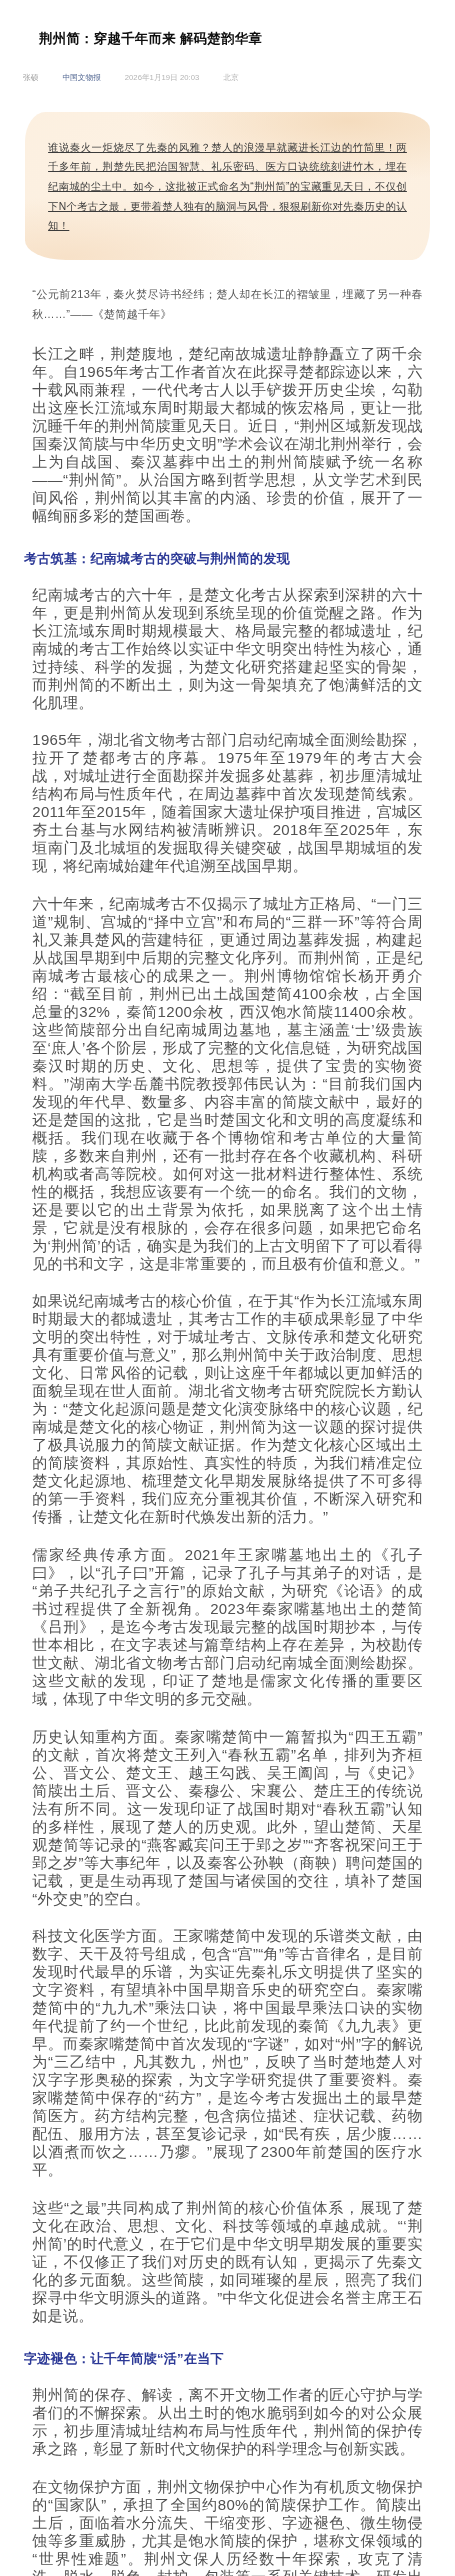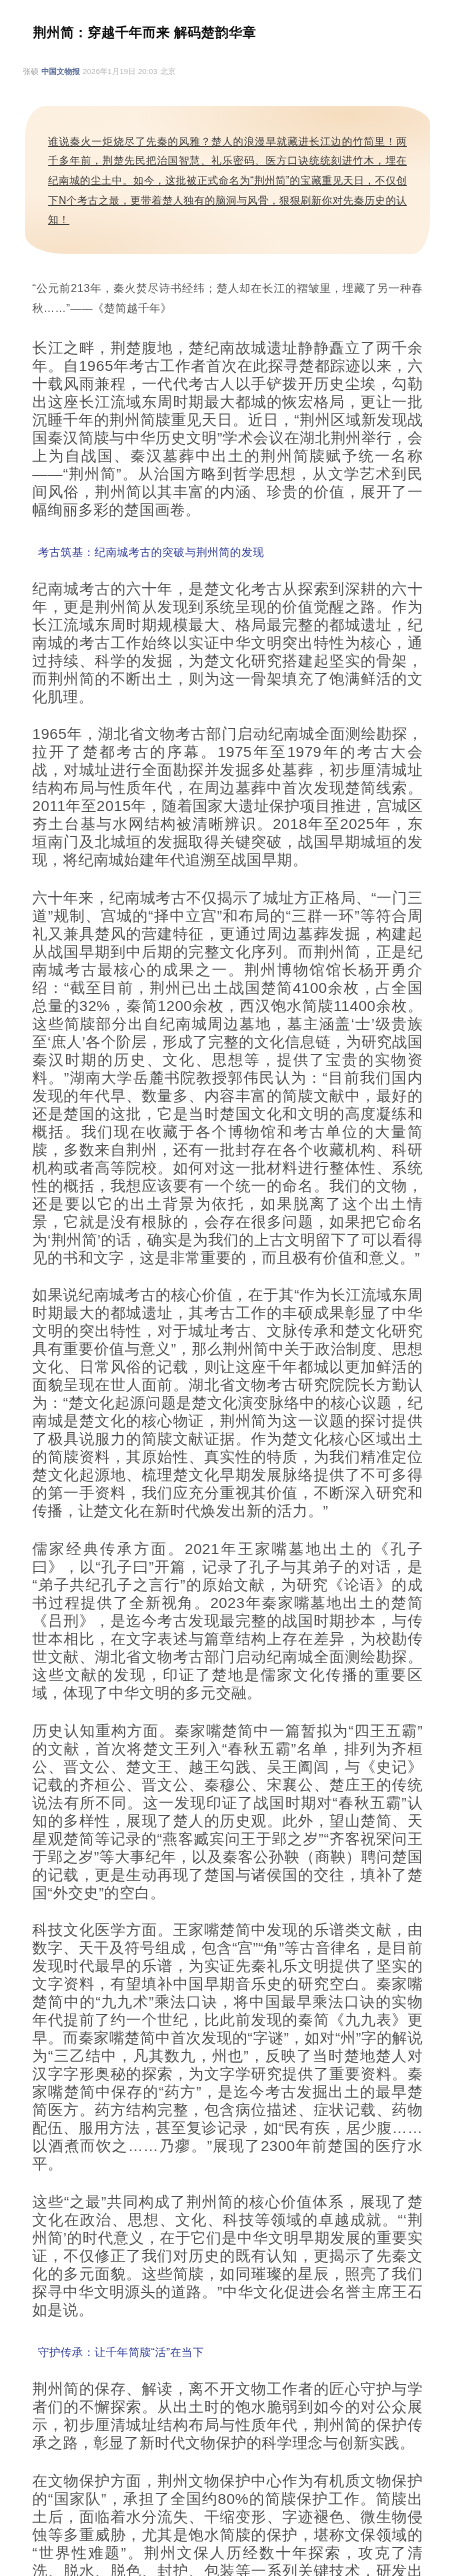--- a/index.html
+++ b/index.html
@@ -1,34 +1,34 @@
 <!DOCTYPE html>
 <html lang="zh" style="font-size:8.2px"><head>
 <meta charset="utf-8">
 <style>
   html,body{margin:0;padding:0;background:#ffffff;}
   body{width:455px;font-family:"Liberation Sans","DejaVu Sans",sans-serif;color:#4d4d4d;-webkit-font-smoothing:antialiased;}
   .page{padding:13.4px 23px 17.5px;box-sizing:border-box;}
 
-  .title{margin:10px;font-size:13.4px;line-height:1.45;color:#0f0f0f;font-weight:700;letter-spacing:0.3px;}
-  .byline{margin:24px 0 0;font-size:7.7px;color:#b5b5b5;display:flex;gap:3px;align-items:flex-start;}
+  .title{margin:16px;font-size:13.4px;line-height:1.45;color:#0f0f0f;font-weight:700;letter-spacing:0.3px;}
+  .byline{margin:24px 0 0;font-size:7.7px;color:#b5b5b5;display:flex;gap:24px;align-items:flex-start;}
   .byline .author{color:#9a9a9a;}
-  .byline .account{color:#576b95;font-weight:700;text-decoration:none;cursor:pointer;}
+  .byline .account{color:#576b95;font-weight:400;text-decoration:none;cursor:pointer;}
 
   .highlight{margin:29px 2.1px 0;padding:26px 23px 24px;
     border-radius:20.6px 36px 17.5px 41px / 30px 17.5px 36px 19.6px;
     background:
       radial-gradient(95% 75% at 80% 6%, #f5dcbe 0%, rgba(245,220,190,0) 55%),
       radial-gradient(85% 65% at 10% 98%, #f7e1c8 0%, rgba(247,225,200,0) 62%),
       radial-gradient(130% 130% at 50% 40%, #fdf2e4 0%, #fbeddc 100%);}
   .highlight p{margin:0;font-size:10.3px;line-height:19.6px;color:#3c3c3c;text-align:justify;letter-spacing:0.3px;text-decoration:underline;}
 
   .quote{margin:24px 9.3px 0;font-size:11px;line-height:20.6px;color:#565656;text-align:justify;letter-spacing:0.3px;}
   .para{margin:19.6px 9.3px 0;font-size:15px;line-height:18px;color:#515151;text-align:justify;letter-spacing:0.3px;}
-  .sec-heading{margin:26px 15px 0;font-size:11px;line-height:15.5px;color:#2b3896;font-weight:400;letter-spacing:0.3px;}
+  .sec-heading{margin:26px 1px 0;font-size:13px;line-height:15.5px;color:#2b3896;font-weight:700;letter-spacing:0.3px;}
 
   .figure{margin:29px 0 0;text-align:center;}
 </style>
 </head>
 <body>
 
 <div class="page">
 
   <h1 class="title">荆州简：穿越千年而来 解码楚韵华章</h1>
 
@@ -47,25 +47,25 @@
 
   <p class="para">长江之畔，荆楚腹地，楚纪南故城遗址静静矗立了两千余年。自1965年考古工作者首次在此探寻楚都踪迹以来，六十载风雨兼程，一代代考古人以手铲拨开历史尘埃，勾勒出这座长江流域东周时期最大都城的恢宏格局，更让一批沉睡千年的荆州简牍重见天日。近日，“荆州区域新发现战国秦汉简牍与中华历史文明”学术会议在湖北荆州举行，会上为自战国、秦汉墓葬中出土的荆州简牍赋予统一名称——“荆州简”。从治国方略到哲学思想，从文学艺术到民间风俗，荆州简以其丰富的内涵、珍贵的价值，展开了一幅绚丽多彩的楚国画卷。</p>
 
   <h2 class="sec-heading">考古筑基：纪南城考古的突破与荆州简的发现</h2>
   <p class="para">纪南城考古的六十年，是楚文化考古从探索到深耕的六十年，更是荆州简从发现到系统呈现的价值觉醒之路。作为长江流域东周时期规模最大、格局最完整的都城遗址，纪南城的考古工作始终以实证中华文明突出特性为核心，通过持续、科学的发掘，为楚文化研究搭建起坚实的骨架，而荆州简的不断出土，则为这一骨架填充了饱满鲜活的文化肌理。</p>
   <p class="para">1965年，湖北省文物考古部门启动纪南城全面测绘勘探，拉开了楚都考古的序幕。1975年至1979年的考古大会战，对城址进行全面勘探并发掘多处墓葬，初步厘清城址结构布局与性质年代，在周边墓葬中首次发现楚简线索。2011年至2015年，随着国家大遗址保护项目推进，宫城区夯土台基与水网结构被清晰辨识。2018年至2025年，东垣南门及北城垣的发掘取得关键突破，战国早期城垣的发现，将纪南城始建年代追溯至战国早期。</p>
   <p class="para">六十年来，纪南城考古不仅揭示了城址方正格局、“一门三道”规制、宫城的“择中立宫”和布局的“三群一环”等符合周礼又兼具楚风的营建特征，更通过周边墓葬发掘，构建起从战国早期到中后期的完整文化序列。而荆州简，正是纪南城考古最核心的成果之一。荆州博物馆馆长杨开勇介绍：“截至目前，荆州已出土战国楚简4100余枚，占全国总量的32%，秦简1200余枚，西汉饱水简牍11400余枚。这些简牍部分出自纪南城周边墓地，墓主涵盖‘士’级贵族至‘庶人’各个阶层，形成了完整的文化信息链，为研究战国秦汉时期的历史、文化、思想等，提供了宝贵的实物资料。”湖南大学岳麓书院教授郭伟民认为：“目前我们国内发现的年代早、数量多、内容丰富的简牍文献中，最好的还是楚国的这批，它是当时楚国文化和文明的高度凝练和概括。我们现在收藏于各个博物馆和考古单位的大量简牍，多数来自荆州，还有一批封存在各个收藏机构、科研机构或者高等院校。如何对这一批材料进行整体性、系统性的概括，我想应该要有一个统一的命名。我们的文物，还是要以它的出土背景为依托，如果脱离了这个出土情景，它就是没有根脉的，会存在很多问题，如果把它命名为‘荆州简’的话，确实是为我们的上古文明留下了可以看得见的书和文字，这是非常重要的，而且极有价值和意义。”</p>
   <p class="para">如果说纪南城考古的核心价值，在于其“作为长江流域东周时期最大的都城遗址，其考古工作的丰硕成果彰显了中华文明的突出特性，对于城址考古、文脉传承和楚文化研究具有重要价值与意义”，那么荆州简中关于政治制度、思想文化、日常风俗的记载，则让这座千年都城以更加鲜活的面貌呈现在世人面前。湖北省文物考古研究院院长方勤认为：“楚文化起源问题是楚文化演变脉络中的核心议题，纪南城是楚文化的核心物证，荆州简为这一议题的探讨提供了极具说服力的简牍文献证据。作为楚文化核心区域出土的简牍资料，其原始性、真实性的特质，为我们精准定位楚文化起源地、梳理楚文化早期发展脉络提供了不可多得的第一手资料，我们应充分重视其价值，不断深入研究和传播，让楚文化在新时代焕发出新的活力。”</p>
 
   <p class="para">儒家经典传承方面。2021年王家嘴墓地出土的《孔子曰》，以“孔子曰”开篇，记录了孔子与其弟子的对话，是“弟子共纪孔子之言行”的原始文献，为研究《论语》的成书过程提供了全新视角。2023年秦家嘴墓地出土的楚简《吕刑》，是迄今考古发现最完整的战国时期抄本，与传世本相比，在文字表述与篇章结构上存在差异，为校勘传世文献、湖北省文物考古部门启动纪南城全面测绘勘探。这些文献的发现，印证了楚地是儒家文化传播的重要区域，体现了中华文明的多元交融。</p>
-  <p class="para">历史认知重构方面。秦家嘴楚简中一篇暂拟为“四王五霸”的文献，首次将楚文王列入“春秋五霸”名单，排列为齐桓公、晋文公、楚文王、越王勾践、吴王阖闾，与《史记》记载的齐桓公、晋文公、秦穆公、宋襄公、楚庄王的传统说法有所不同。这一发现印证了战国时期对“春秋五霸”认知的多样性，展现了楚人的历史观。此外，望山楚简、天星观楚简等记录的“燕客臧宾问王于郢之岁”“齐客祝罙问王于郢之岁”等大事纪年，以及秦客公孙鞅（商鞅）聘问楚国的记载，更是生动再现了楚国与诸侯国的交往，填补了楚国“外交史”的空白。</p>
+  <p class="para">历史认知重构方面。秦家嘴楚简中一篇暂拟为“四王五霸”的文献，首次将楚文王列入“春秋五霸”名单，排列为齐桓公、晋文公、楚文王、越王勾践、吴王阖闾，与《史记》简牍出土后、晋文公、秦穆公、宋襄公、楚庄王的传统说法有所不同。这一发现印证了战国时期对“春秋五霸”认知的多样性，展现了楚人的历史观。此外，望山楚简、天星观楚简等记录的“燕客臧宾问王于郢之岁”“齐客祝罙问王于郢之岁”等大事纪年，以及秦客公孙鞅（商鞅）聘问楚国的记载，更是生动再现了楚国与诸侯国的交往，填补了楚国“外交史”的空白。</p>
   <p class="para">科技文化医学方面。王家嘴楚简中发现的乐谱类文献，由数字、天干及符号组成，包含“宫”“角”等古音律名，是目前发现时代最早的乐谱，为实证先秦礼乐文明提供了坚实的文字资料，有望填补中国早期音乐史的研究空白。秦家嘴楚简中的“九九术”乘法口诀，将中国最早乘法口诀的实物年代提前了约一个世纪，比此前发现的秦简《九九表》更早。而秦家嘴楚简中首次发现的“字谜”，如对“州”字的解说为“三乙结中，凡其数九，州也”，反映了当时楚地楚人对汉字字形奥秘的探索，为文字学研究提供了重要资料。秦家嘴楚简中保存的“药方”，是迄今考古发掘出土的最早楚简医方。药方结构完整，包含病位描述、症状记载、药物配伍、服用方法，甚至复诊记录，如“民有疾，居少腹……以酒煮而饮之……乃瘳。”展现了2300年前楚国的医疗水平。</p>
   <p class="para">这些“之最”共同构成了荆州简的核心价值体系，展现了楚文化在政治、思想、文化、科技等领域的卓越成就。“‘荆州简’的时代意义，在于它们是中华文明早期发展的重要实证，不仅修正了我们对历史的既有认知，更揭示了先秦文化的多元面貌。这些简牍，如同璀璨的星辰，照亮了我们探寻中华文明源头的道路。”中华文化促进会名誉主席王石如是说。</p>
 
-  <h2 class="sec-heading">守护传承：让千年简牍“活”在当下</h2>
+  <h2 class="sec-heading">字迹褪色：让千年简牍“活”在当下</h2>
   <p class="para">荆州简的保存、解读，离不开文物工作者的匠心守护与学者们的不懈探索。从出土时的饱水脆弱到如今的对公众展示，初步厘清城址结构布局与性质年代，荆州简的保护传承之路，彰显了新时代文物保护的科学理念与创新实践。</p>
   <p class="para">在文物保护方面，荆州文物保护中心作为有机质文物保护的“国家队”，承担了全国约80%的简牍保护工作。简牍出土后，面临着水分流失、干缩变形、字迹褪色、微生物侵蚀等多重威胁，尤其是饱水简牍的保护，堪称文保领域的“世界性难题”。荆州文保人历经数十年探索，攻克了清洗、脱水、脱色、封护、包装等一系列关键技术，研发出“草酸脱色法”等突破性成果，成功让肉眼难辨的字迹重新显现，让干缩变形的竹简润胀复形，为中华文明“信史”的守护提供了坚实保障。荆州文物保护中心主任方北松介绍，自荆州简牍出土之初，保护工作便已启动，历经数十年，已完成对近65%出土简牍的修复工作，目前正全力推进近年来新出土的王家嘴楚简和秦家嘴楚简的修复保护工作。“荆州简是我们积累经验的源头。荆州文保人将继续秉持专业精神，全力以赴做好荆州简保护工作。”方北松说。</p>
 
   <div class="figure">
     <svg width="330" height="453" viewBox="0 0 640 880" aria-hidden="true">
       <defs>
         <linearGradient id="slipA" x1="0" y1="0" x2="1" y2="0">
           <stop offset="0" stop-color="#d59f66"></stop>
             <stop offset=".5" stop-color="#c08a52"></stop>
             <stop offset="1" stop-color="#a0703c"></stop>

